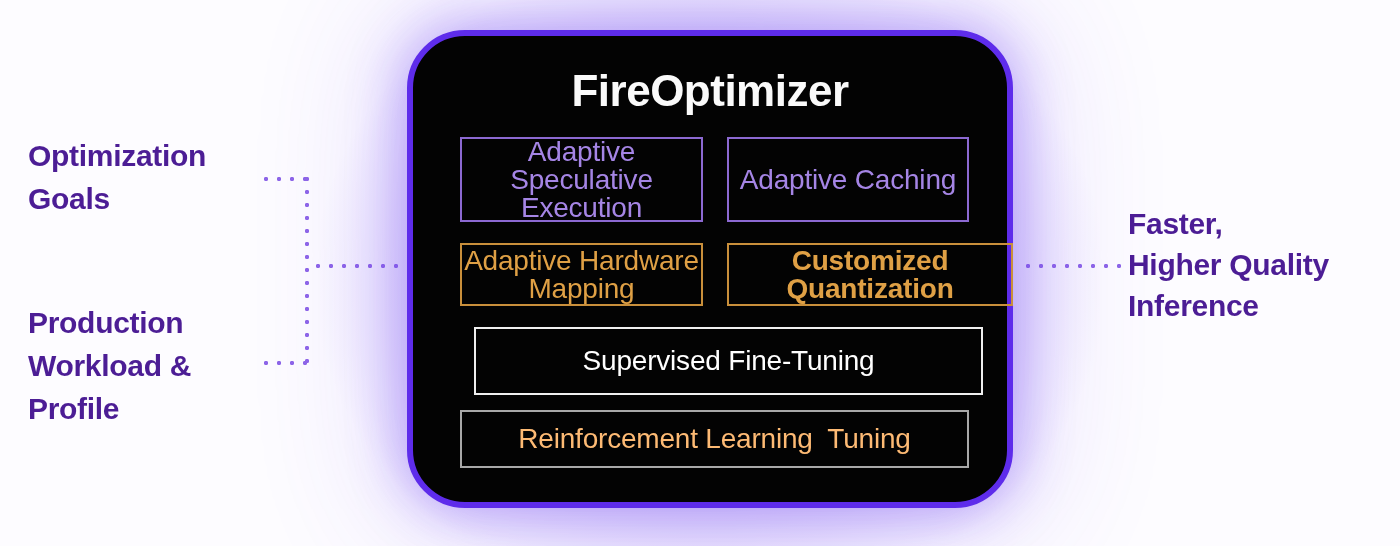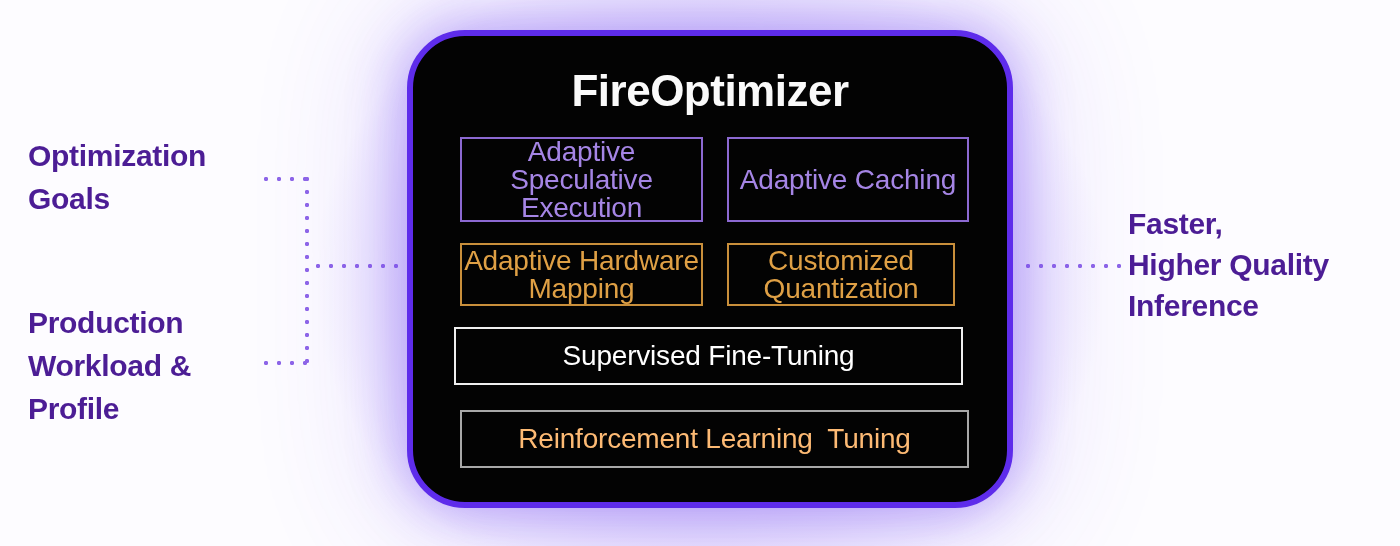--- a/index.html
+++ b/index.html
@@ -32,22 +32,22 @@
     background:transparent;
   }
   .m-purple { border:2px solid #8C69D2; color:#A585E5; }
   .m-orange { border:2px solid #C98F3B; color:#DFA045; }
   .m-white  { border:2px solid #EFEFEF; color:#FFFFFF; }
   .m-gray   { border:2px solid #A8A8A8; color:#fdba74; }
 
   .pos-r1c1 { left:47px;  top:101px; width:243px; height:85px; }
   .pos-r1c2 { left:314px; top:101px; width:242px; height:85px; }
   .pos-r2c1 { left:47px;  top:207px; width:243px; height:63px; }
-  .pos-r2c2 { left:314px; top:207px; width:228px; height:63px; }
-  .pos-r3   { left:41px;  top:291px; width:509px; height:58px; }
+  .pos-r2c2 { left:314px; top:207px; width:286px; height:63px;font-weight:bold; }
+  .pos-r3   { left:61px;  top:291px; width:509px; height:68px; }
   .pos-r4   { left:47px;  top:374px; width:509px; height:58px; }
 
   .annotation {
     position:absolute; color:#4c1d95; font-weight:bold;
     font-size:30px; line-height:43px; letter-spacing:-0.3px;
     white-space:pre-wrap;
   }
   .ann-left-top    { left:28px;   top:134px; width:280px; }
   .ann-left-bottom { left:28px;   top:301px; width:260px; }
   .ann-right       { left:1128px; top:203px; width:280px; line-height:41px; }

